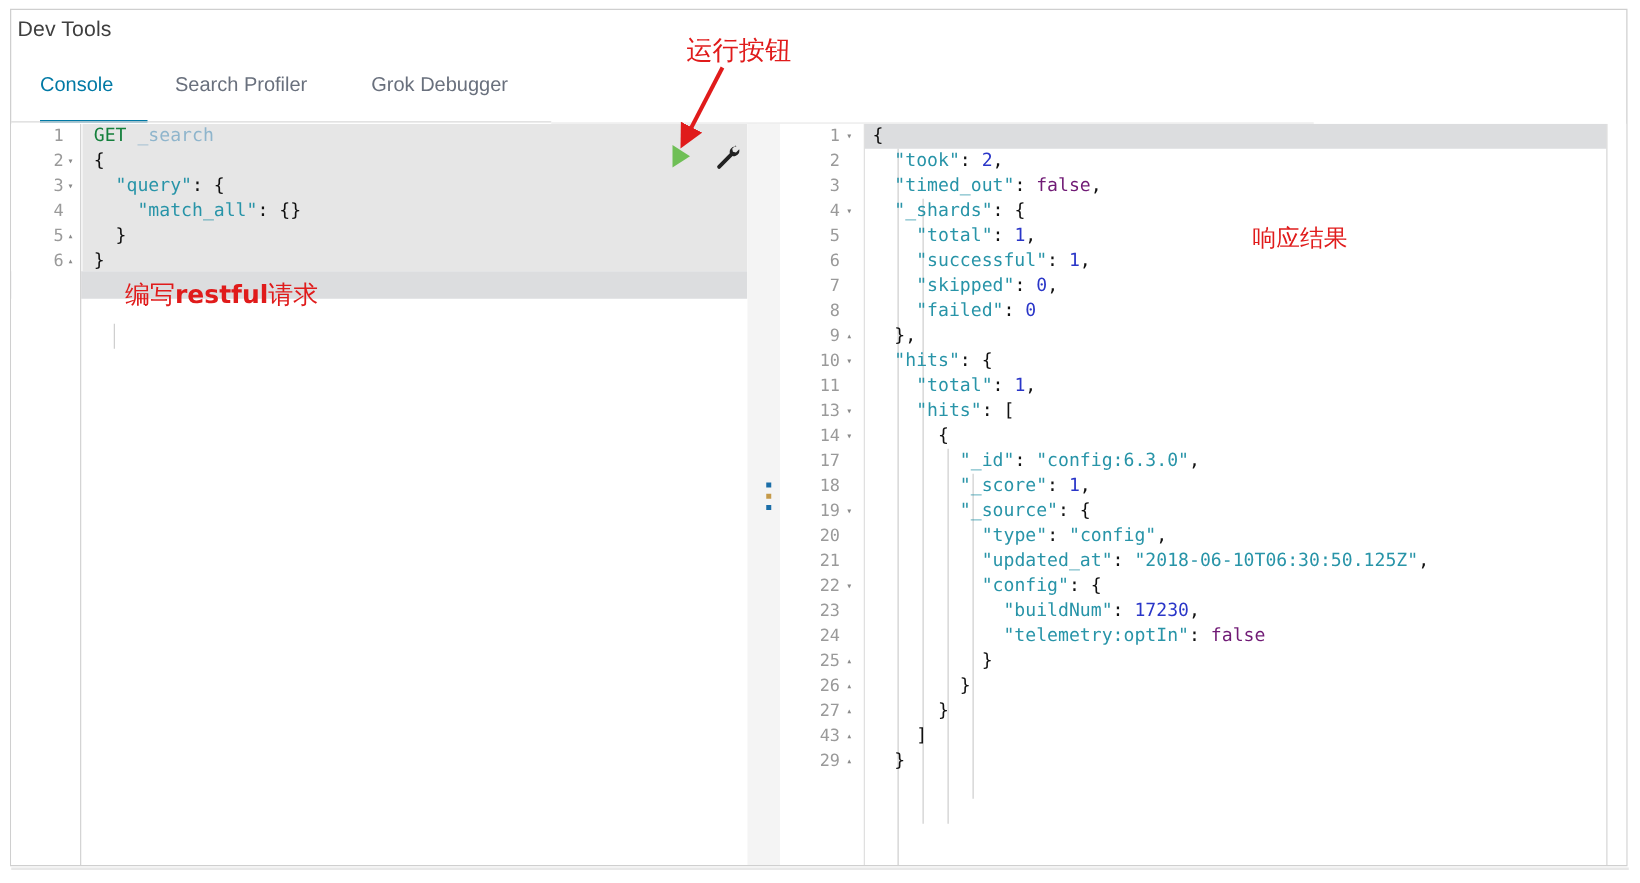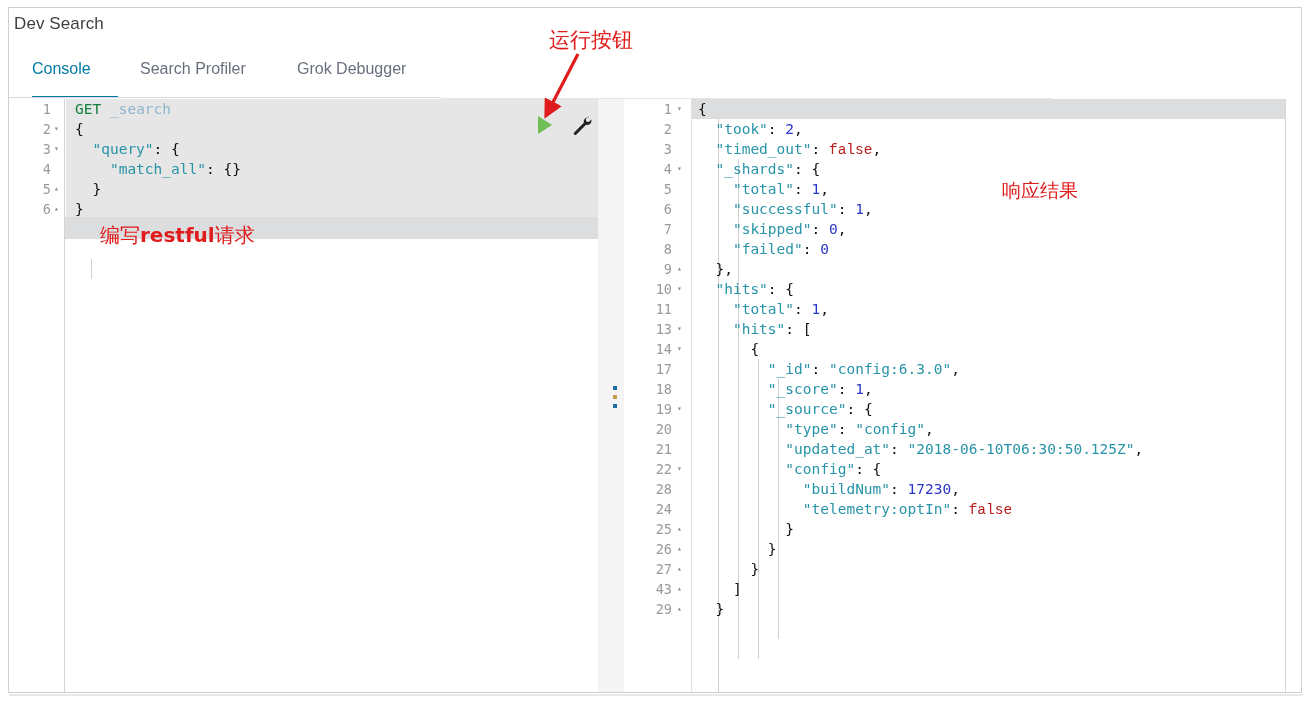--- a/index.html
+++ b/index.html
@@ -249,21 +249,21 @@
   .response-pane .ln { left: 14px; }
   .response-pane .fold { left: 53px; }
   .response-pane .codetext { left: 74px; }
 
   
   .t-method { color: #15803d; }
   .t-url    { color: #8fb5cc; }
   .t-key    { color: #2894a8; }
   .t-punct  { color: #111111; }
   .t-num    { color: #2a36c8; }
-  .t-bool   { color: #b91c1c; font-family: Liberation Mono, monospace; }
+  .t-bool   { color: #701a75; }
   .t-str    { color: #2894a8; }
   .t-plain  { color: #222222; }
 
   
   .indent-guide {
     position: absolute;
     width: 1px;
     background: #cfcfcf;
   }
 
@@ -325,21 +325,21 @@
   }
 </style>
 </head>
 <body>
 
 <div id="root">
 
   <div class="window-frame"></div>
   <div class="frame-shadow"></div>
 
-  <div class="app-title">Dev Search</div>
+  <div class="app-title">Dev Tools</div>
 
   <div class="tabbar">
     <div class="tab active" id="tab-console">Console</div>
     <div class="tab" id="tab-profiler">Search Profiler</div>
     <div class="tab" id="tab-grok">Grok Debugger</div>
     <div class="tab-indicator"></div>
   </div>
   <div class="tabbar-underline"></div>
   <div class="tabbar-underline2"></div>
 
@@ -389,21 +389,21 @@
           <div class="line"><span class="ln">10</span><span class="fold">▾</span><span class="codetext"><span class="t-plain">  </span><span class="t-key">"hits"</span><span class="t-punct">: {</span></span></div>
           <div class="line"><span class="ln">11</span><span class="codetext"><span class="t-plain">    </span><span class="t-key">"total"</span><span class="t-punct">: </span><span class="t-num">1</span><span class="t-punct">,</span></span></div>
           <div class="line"><span class="ln">13</span><span class="fold">▾</span><span class="codetext"><span class="t-plain">    </span><span class="t-key">"hits"</span><span class="t-punct">: [</span></span></div>
           <div class="line"><span class="ln">14</span><span class="fold">▾</span><span class="codetext"><span class="t-plain">      </span><span class="t-punct">{</span></span></div>
           <div class="line"><span class="ln">17</span><span class="codetext"><span class="t-plain">        </span><span class="t-key">"_id"</span><span class="t-punct">: </span><span class="t-str">"config:6.3.0"</span><span class="t-punct">,</span></span></div>
           <div class="line"><span class="ln">18</span><span class="codetext"><span class="t-plain">        </span><span class="t-key">"_score"</span><span class="t-punct">: </span><span class="t-num">1</span><span class="t-punct">,</span></span></div>
           <div class="line"><span class="ln">19</span><span class="fold">▾</span><span class="codetext"><span class="t-plain">        </span><span class="t-key">"_source"</span><span class="t-punct">: {</span></span></div>
           <div class="line"><span class="ln">20</span><span class="codetext"><span class="t-plain">          </span><span class="t-key">"type"</span><span class="t-punct">: </span><span class="t-str">"config"</span><span class="t-punct">,</span></span></div>
           <div class="line"><span class="ln">21</span><span class="codetext"><span class="t-plain">          </span><span class="t-key">"updated_at"</span><span class="t-punct">: </span><span class="t-str">"2018-06-10T06:30:50.125Z"</span><span class="t-punct">,</span></span></div>
           <div class="line"><span class="ln">22</span><span class="fold">▾</span><span class="codetext"><span class="t-plain">          </span><span class="t-key">"config"</span><span class="t-punct">: {</span></span></div>
-          <div class="line"><span class="ln">28</span><span class="codetext"><span class="t-plain">            </span><span class="t-key">"buildNum"</span><span class="t-punct">: </span><span class="t-num">17230</span><span class="t-punct">,</span></span></div>
+          <div class="line"><span class="ln">23</span><span class="codetext"><span class="t-plain">            </span><span class="t-key">"buildNum"</span><span class="t-punct">: </span><span class="t-num">17230</span><span class="t-punct">,</span></span></div>
           <div class="line"><span class="ln">24</span><span class="codetext"><span class="t-plain">            </span><span class="t-key">"telemetry:optIn"</span><span class="t-punct">: </span><span class="t-bool">false</span></span></div>
           <div class="line"><span class="ln">25</span><span class="fold">▴</span><span class="codetext"><span class="t-plain">          </span><span class="t-punct">}</span></span></div>
           <div class="line"><span class="ln">26</span><span class="fold">▴</span><span class="codetext"><span class="t-plain">        </span><span class="t-punct">}</span></span></div>
           <div class="line"><span class="ln">27</span><span class="fold">▴</span><span class="codetext"><span class="t-plain">      </span><span class="t-punct">}</span></span></div>
           <div class="line"><span class="ln">43</span><span class="fold">▴</span><span class="codetext"><span class="t-plain">    </span><span class="t-punct">]</span></span></div>
           <div class="line"><span class="ln">29</span><span class="fold">▴</span><span class="codetext"><span class="t-plain">  </span><span class="t-punct">}</span></span></div>
         </div>
       <div class="resp-right-border"></div>
     </div>
   </div>

